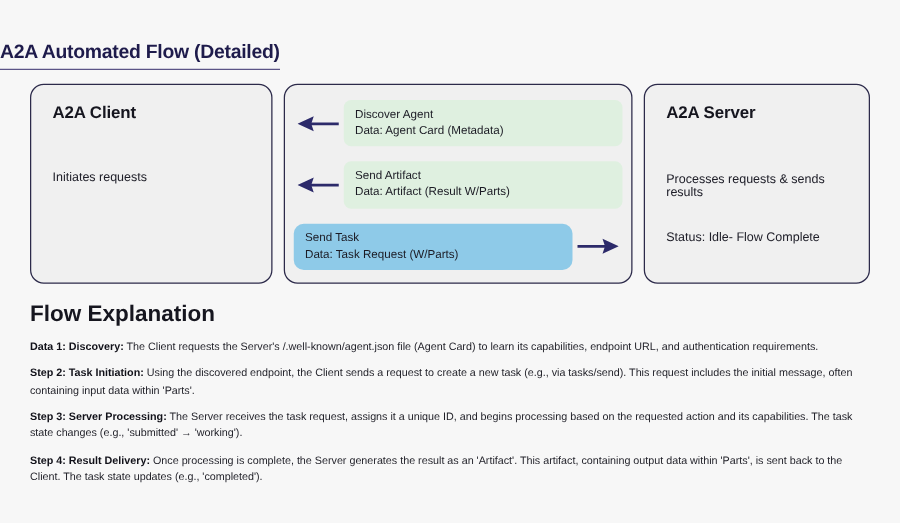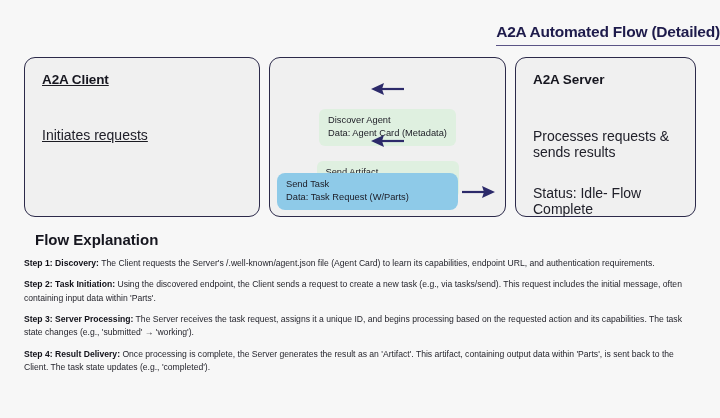--- a/index.html
+++ b/index.html
@@ -11,22 +11,22 @@
     height: 418px;
     background: #f7f7f7;
     font-family: "Liberation Sans", sans-serif;
     color: #1b1b22;
     overflow: hidden;
     position: relative;
   }
 
   
   .title-wrap {
-    text-align: right;
-    padding-top: 23px;
+    text-align: left;
+    padding-top: 33px;
   }
   .title {
     display: inline-block;
     font-size: 15.5px;
     font-weight: bold;
     color: #1e1b4b;
     letter-spacing: -0.2px;
     padding-bottom: 4px;
     border-bottom: 1.5px solid #5b5486;
   }
@@ -44,31 +44,31 @@
   .panel {
     background: #f0f0f0;
     border: 1.4px solid #2c2a4a;
     border-radius: 11px;
     box-sizing: border-box;
   }
 
   .panel-side {
     padding: 14px 17px 0 17px;
   }
-  .panel-client { width: 236px; text-decoration: underline; }
+  .panel-client { width: 194px; }
   .panel-server { width: 181px; }
 
   .panel-title {
     font-size: 13.5px;
     font-weight: bold;
     color: #16161f;
     letter-spacing: -0.1px;
   }
   .panel-line {
-    font-size: 14px;
+    font-size: 10px;
     color: #20202a;
   }
   .panel-client .panel-line { margin-top: 40px; }
   .panel-server .line-1 { margin-top: 41px; }
   .panel-server .line-2 { margin-top: 25px; }
 
   
   .panel-middle {
     flex: 1;
     position: relative;
@@ -77,21 +77,21 @@
     flex-direction: column;
     justify-content: flex-start;
     gap: 7px;
   }
 
   .msg-row {
     display: flex;
     align-items: center;
     height: 42px;
   }
-  .msg-row.to-left { flex-direction: column; }
+  .msg-row.to-left { flex-direction: row; }
   .msg-row.to-right { flex-direction: row-reverse; }
 
   
   .arrow {
     width: 40px;
     flex: 0 0 40px;
     display: flex;
     align-items: center;
     justify-content: center;
   }
@@ -115,25 +115,24 @@
   
   .row-1 { margin-top: 2px; }
   .row-2 { margin-top: 3px; }
   .row-3 { margin-top: 3px; }
 
   
   .explain {
     margin: 14px 24px 0 24px;
   }
   .explain-title {
-    font-size: 15px;
+    font-size: 18px;
     font-weight: bold;
     color: #16161f;
     margin-bottom: 9px;
-    margin-left: 11px;
   }
   .step {
     font-size: 8.6px;
     line-height: 1.55;
     color: #1f1f27;
     margin-bottom: 8px;
     max-width: 672px;
   }
   .step b { font-weight: bold; color: #111119; }
 </style>
@@ -199,21 +198,21 @@
     <div class="panel-line line-1">Processes requests &amp; sends results</div>
     <div class="panel-line line-2">Status: Idle- Flow Complete</div>
   </div>
 
 </div>
 
 <div class="explain">
   <div class="explain-title">Flow Explanation</div>
 
   <div class="step">
-    <b>Step 1: Discovery:</b><span> The Client requests the Server's /.well-known/agent.json file (Agent Card) to learn its capabilities, endpoint URL, and authentication requirements.</span>
+    <b>Data 1: Discovery:</b><span> The Client requests the Server's /.well-known/agent.json file (Agent Card) to learn its capabilities, endpoint URL, and authentication requirements.</span>
   </div>
 
   <div class="step">
     <b>Step 2: Task Initiation:</b><span> Using the discovered endpoint, the Client sends a request to create a new task (e.g., via tasks/send). This request includes the initial message, often containing input data within 'Parts'.</span>
   </div>
 
   <div class="step">
     <b>Step 3: Server Processing:</b><span> The Server receives the task request, assigns it a unique ID, and begins processing based on the requested action and its capabilities. The task state changes (e.g., 'submitted' → 'working').</span>
   </div>
 

